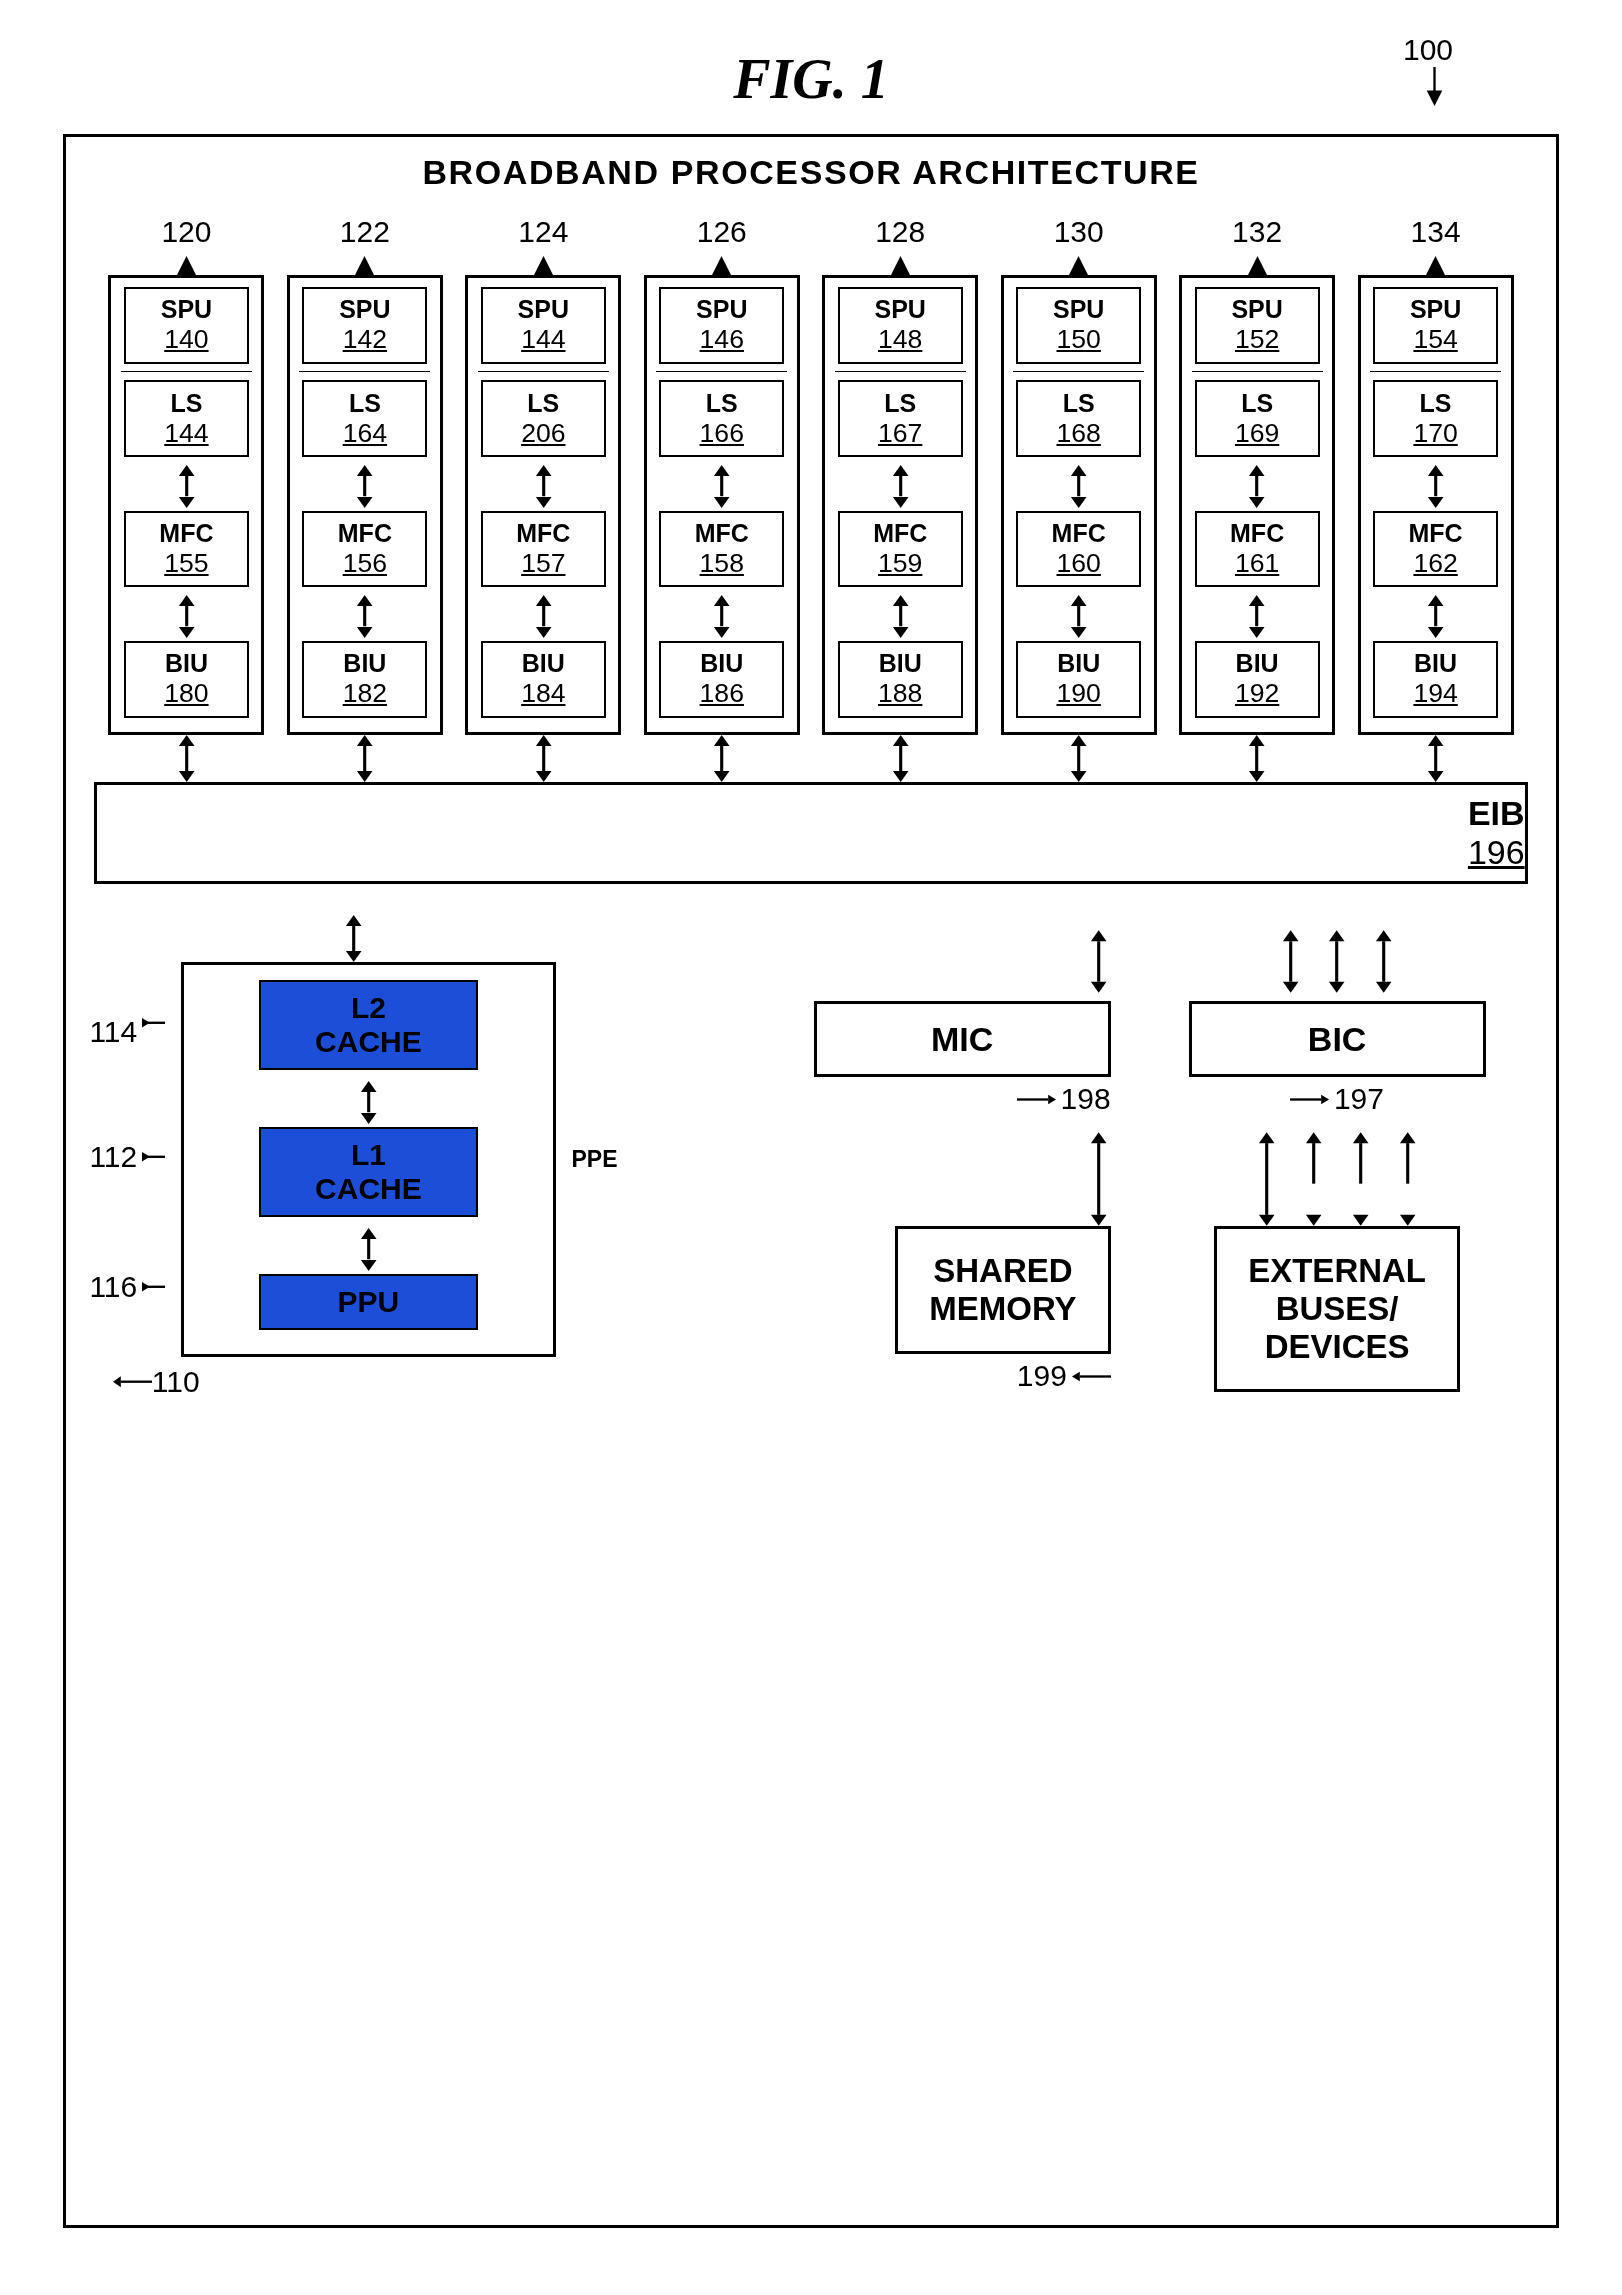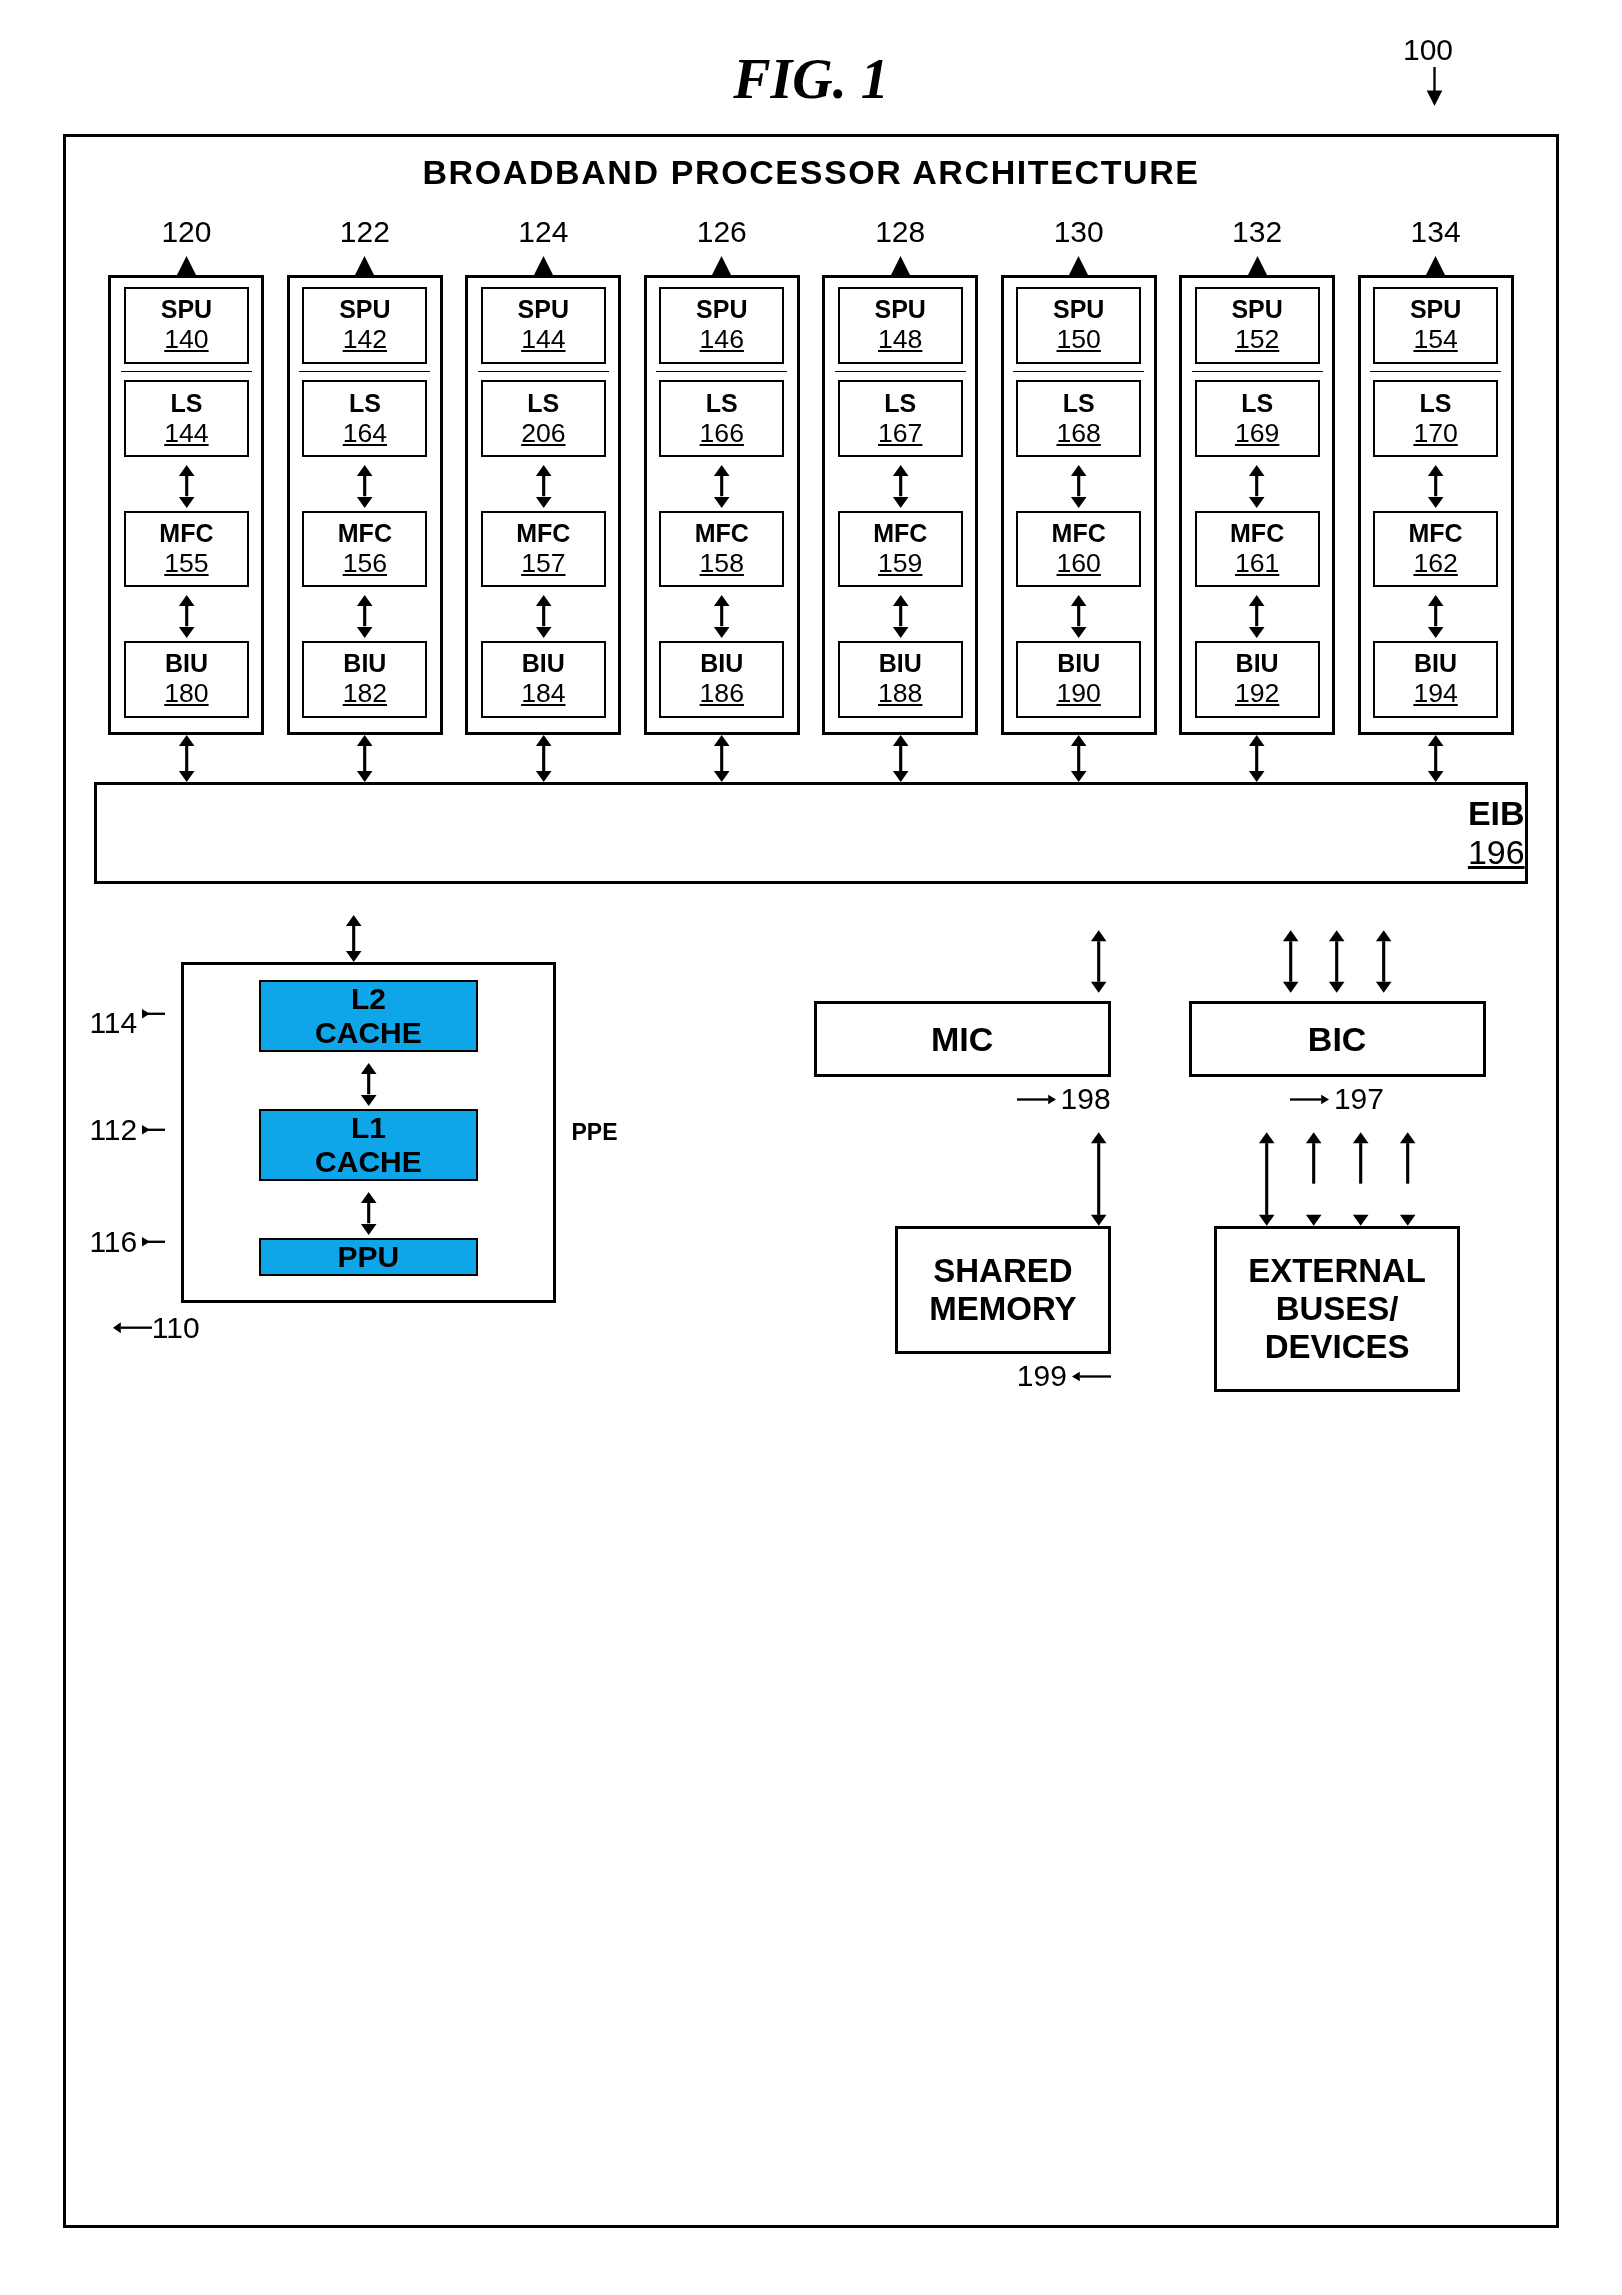--- a/index.html
+++ b/index.html
@@ -140,24 +140,24 @@
       padding: 15.6px;
       position: relative;
       display: flex;
       flex-direction: column;
       align-items: center;
     }
 
     .cache-box {
       border: 2.3px solid #000;
       width: 219px;
-      padding: 0;
+      padding: 9px;
       text-align: center;
       margin-bottom: 7.8px;
-      background: #0ea5e9;
+      background: #1d4ed8;
     }
 
     .cache-box .label {
       font-size: 30px;
       font-weight: bold;
       display: block;
     }
 
     .component-box {
       border: 3.1px solid #000;

